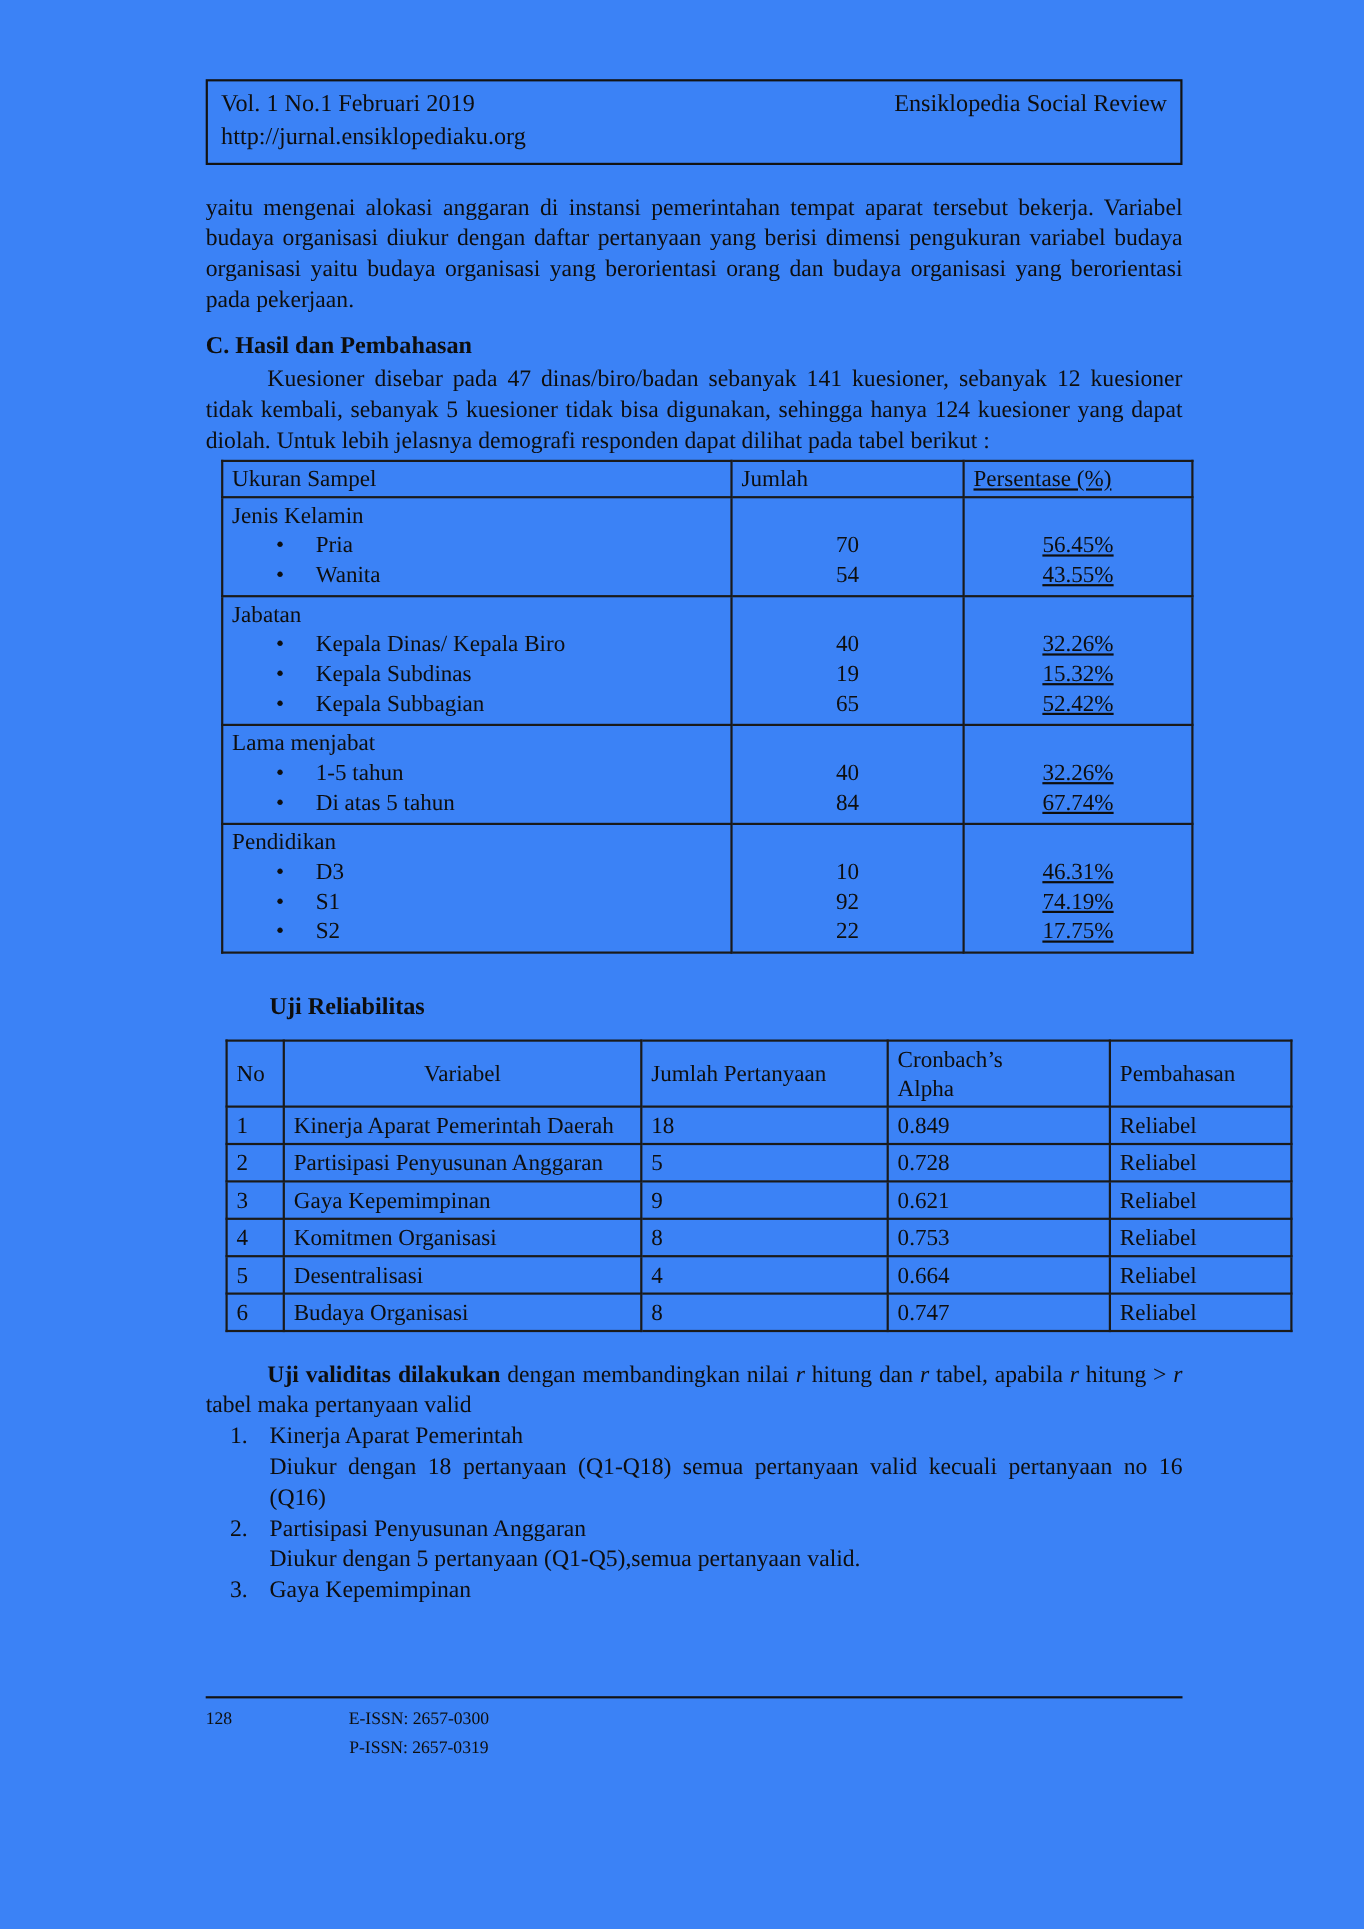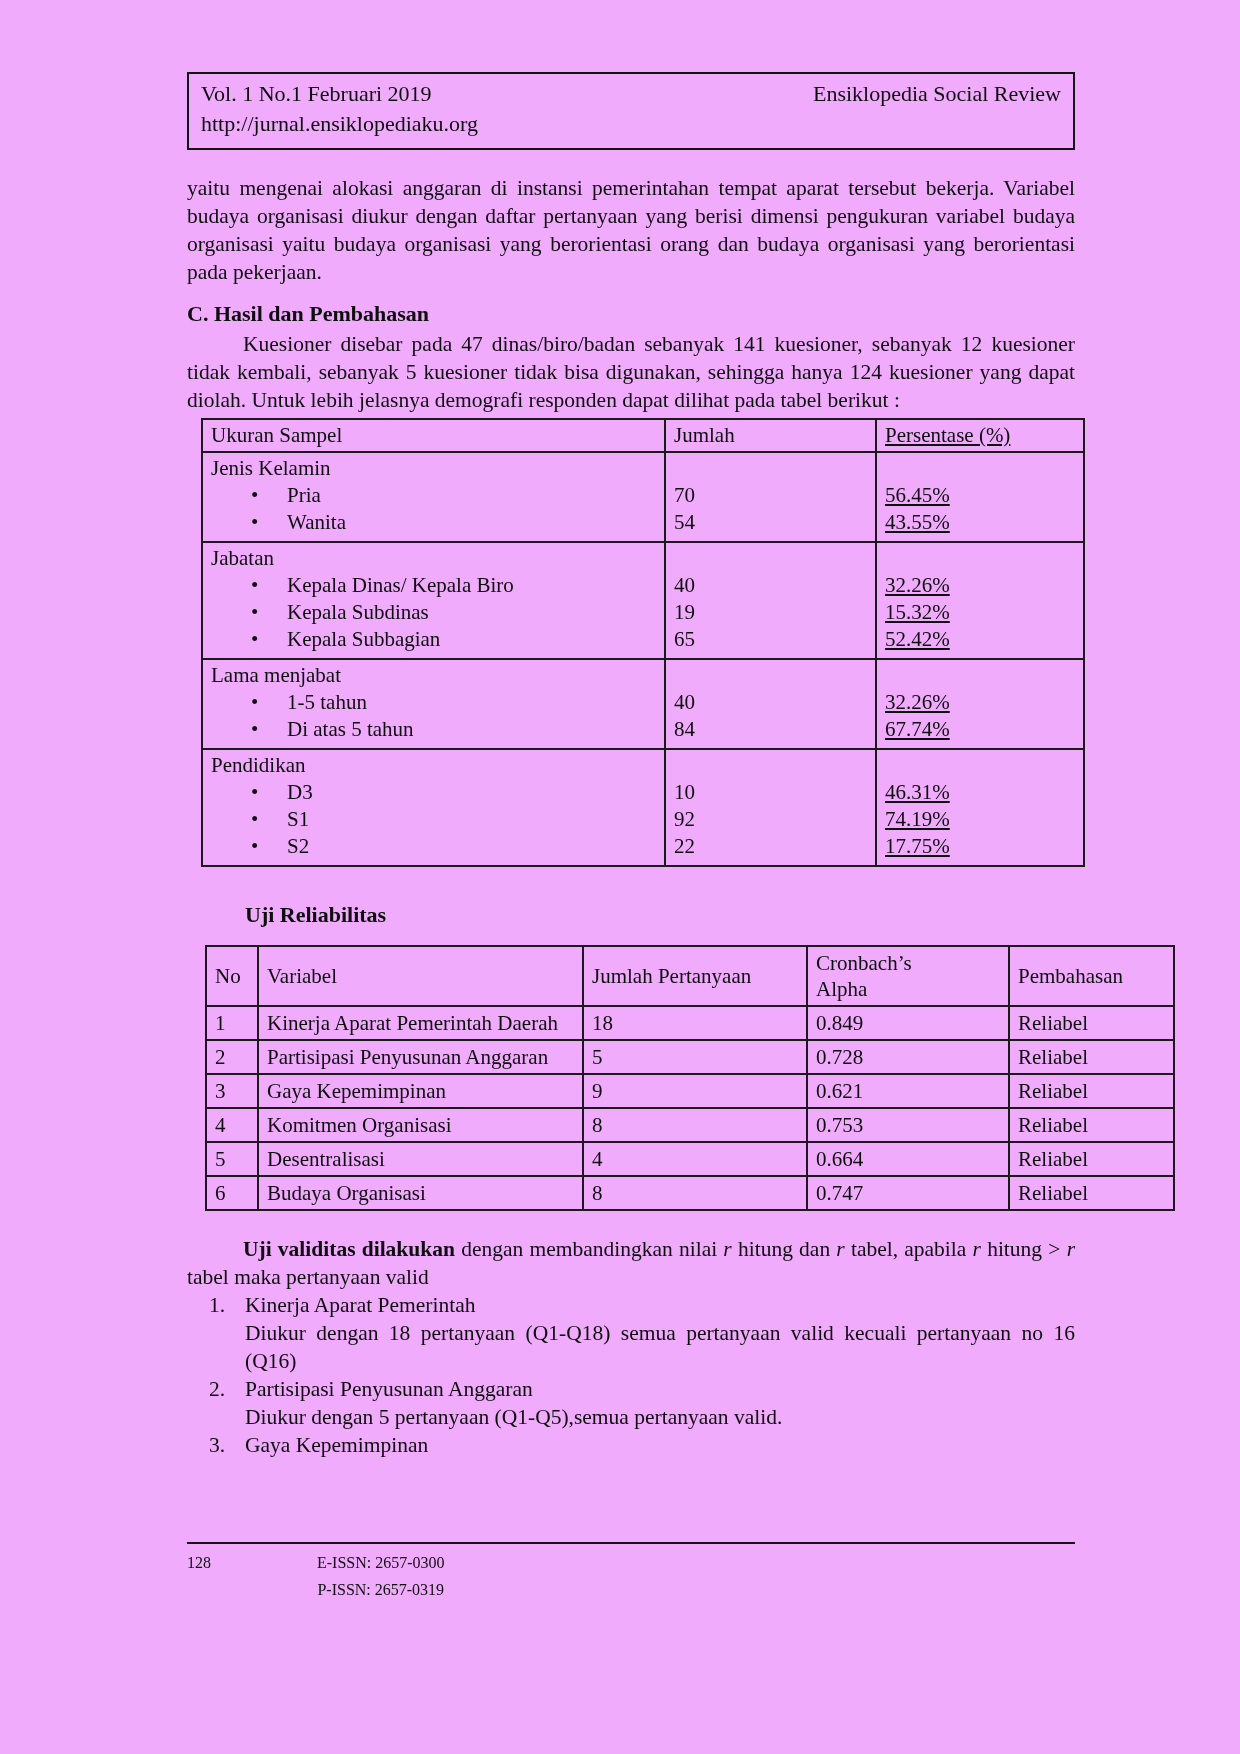--- a/index.html
+++ b/index.html
@@ -1,20 +1,20 @@
 <!DOCTYPE html>
 <html><head>
 <meta charset="utf-8">
 <style>
   html, body { margin: 0; padding: 0; background: #e8e8e8; }
   .page {
     position: relative;
     width: 1240px; height: 1754px;
     margin: 0 auto;
-    background: #f0abfc;
+    background: #3b82f6;
     font-family: "Liberation Serif", "DejaVu Serif", serif;
     color: #0e0e0e;
     overflow: hidden;
   }
   .content {
     position: absolute;
     left: 187px; top: 72px;
     width: 888px;
   }
   
@@ -60,21 +60,21 @@
   }
   .sample-table .c1 { width: 445px; }
   .sample-table .c2 { width: 193px; }
   .sample-table .c3 { width: 190px; text-decoration: underline; }
   .glabel { line-height: 27px; }
   ul.items { margin: 0 0 3px 0; padding: 0 0 0 40px; list-style: none; }
   ul.items li { line-height: 27px; }
   .bullet { display: inline-block; width: 36px; }
   .num-col { text-align: center; }
   .spacer { height: 27px; }
-  .val { line-height: 27px; }
+  .val { line-height: 27px; text-align: center; }
   
   .sub-heading {
     font-size: 22px; font-weight: bold;
     margin: 34px 0 16px 58px;
     line-height: 28px;
   }
   
   .rel-table {
     margin-left: 18px;
     width: 958px;
@@ -84,21 +84,21 @@
     border: 2px solid #1a1a1a;
     font-size: 21px;
     font-weight: normal;
     text-align: left;
     padding: 3px 8px;
     line-height: 26px;
     vertical-align: top;
   }
   .rel-table th { vertical-align: middle; }
   .rel-table .w-no { width: 34px; }
-  .rel-table .w-var { width: 307px; }
+  .rel-table .w-var { width: 307px; text-align: center; }
   .rel-table .w-q { width: 206px; }
   .rel-table .w-a { width: 184px; }
   .rel-table .w-k { width: 147px; }
   .pre-line { white-space: pre-line; }
   .v-mid { vertical-align: middle; }
   .cell-justify { text-align: justify; }
   
   .validity-para { margin-top: 24px; }
   .vlist { margin: 0 0 0 22px; }
   .vli-head { display: flex; font-size: 21.5px; line-height: 28px; }

